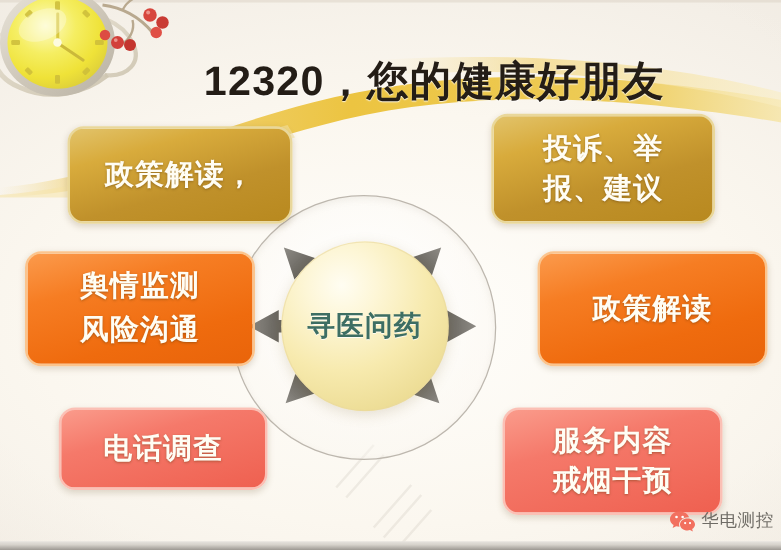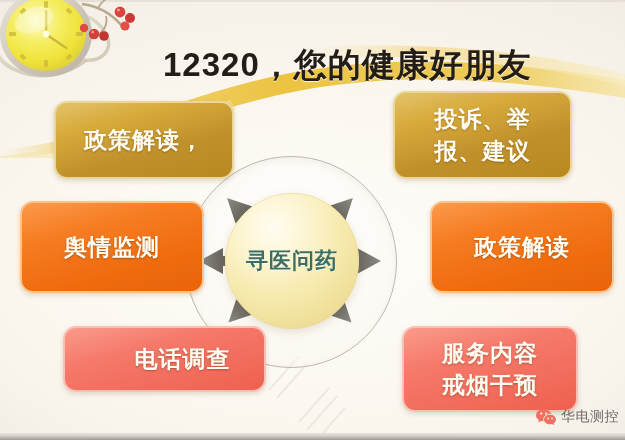--- a/index.html
+++ b/index.html
@@ -107,21 +107,21 @@
   }
   .box.salmon{
     background:linear-gradient(165deg,#fa9b8b 0%, #f5796a 35%, #f16a5a 75%, #ef6050 100%);
     border:2px solid #fbc0b5;
   }
 
   #box-policy   {left:54px; top:101px; width:176px;height:74px;font-size:23px;line-height:30px;}
   #box-complaint{left:393px;top:91px;  width:175px;height:84px;font-size:23px;line-height:32px;}
   #box-monitor  {left:20px; top:201px; width:180px;height:88px;font-size:23px;line-height:35px;}
   #box-appoint  {left:430px;top:201px; width:180px;height:88px;font-size:23px;line-height:35px;}
-  #box-survey   {left:63px; top:326px; width:163px;height:62px;font-size:23px;line-height:28px;padding-left:36px;}
+  #box-survey   {left:47px; top:326px; width:163px;height:62px;font-size:23px;line-height:28px;}
   #box-psych    {left:402px;top:326px; width:172px;height:82px;font-size:23px;line-height:32px;}
 
   
   .watermark{
     position:absolute;right:6px;bottom:12px;
     display:flex;align-items:flex-start;gap:4px;
   }
   .wm-text{
     font-family:"DejaVu Sans","Liberation Sans",sans-serif;
     font-size:14px;color:#6f6c66;letter-spacing:.5px;white-space:nowrap;
@@ -272,20 +272,21 @@
     <span class="ln">政策解读，</span>
   </div>
 
   <div class="box gold" id="box-complaint">
     <span class="ln">投诉、举</span>
     <span class="ln">报、建议</span>
   </div>
 
   <div class="box orange" id="box-monitor">
     <span class="ln">舆情监测</span>
+    <span class="ln">风险沟通</span>
   </div>
 
   <div class="box orange" id="box-appoint">
     <span class="ln">政策解读</span>
   </div>
 
   <div class="box salmon" id="box-survey">
     <span class="ln">电话调查</span>
   </div>
 

